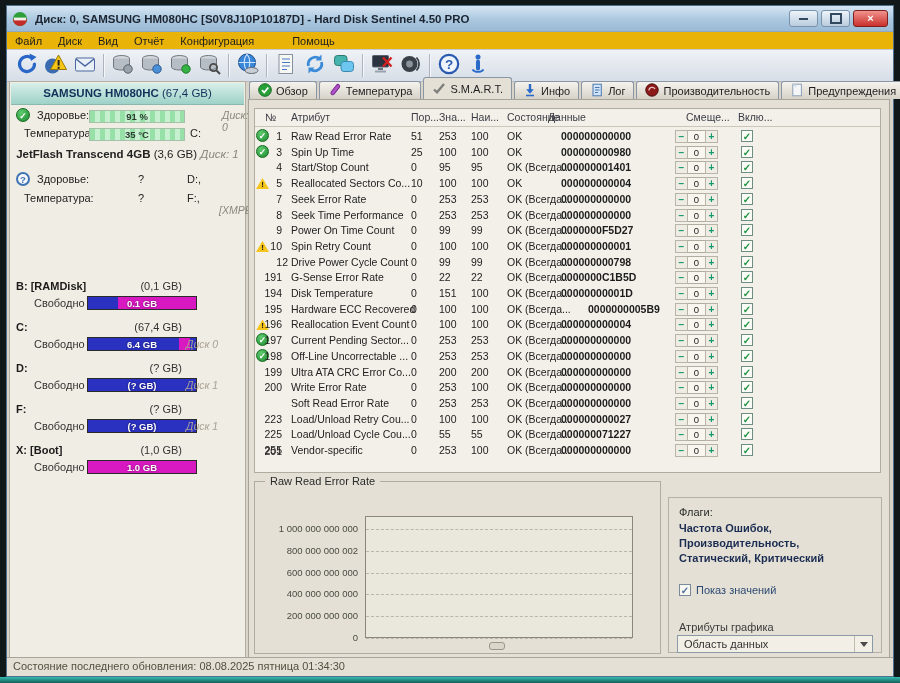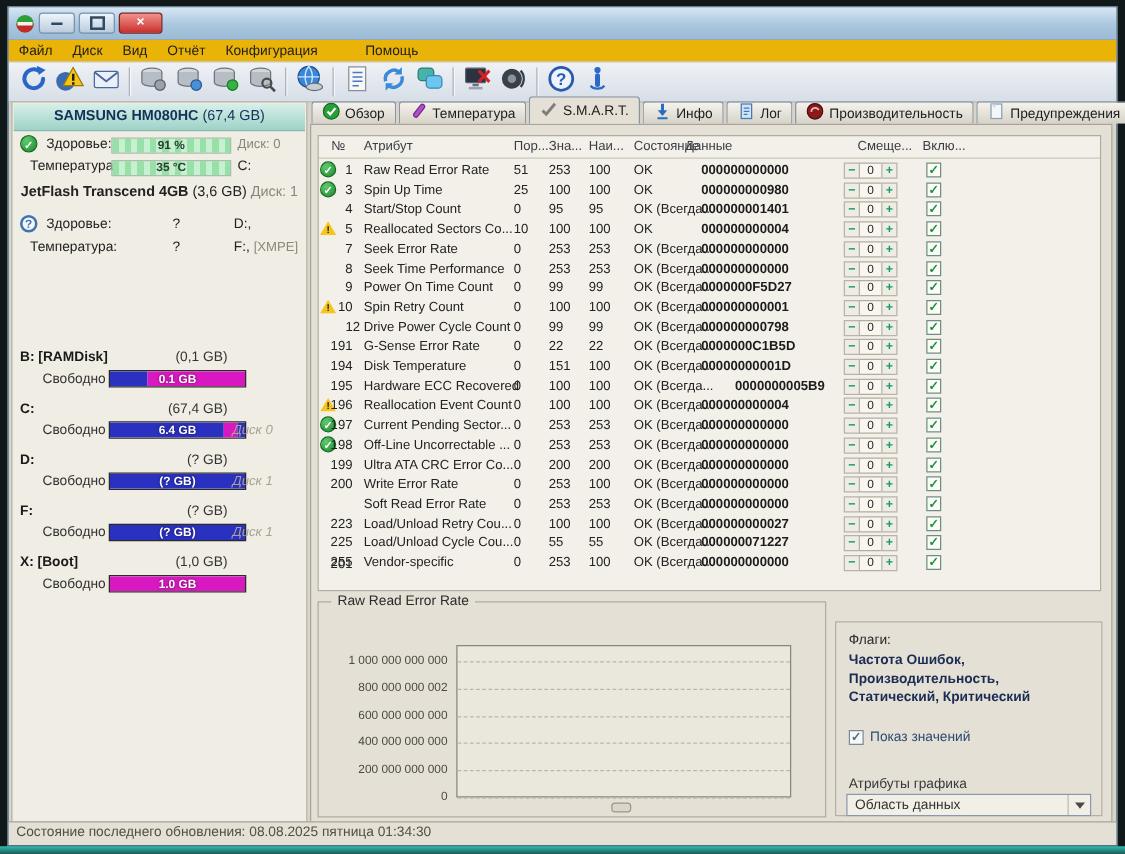--- a/index.html
+++ b/index.html
@@ -31,21 +31,21 @@
   .tbtn{width:29px;height:27px;display:flex;align-items:center;justify-content:center;}
   .tsep{width:1px;height:23px;background:#adb4be;margin:0 4px;box-shadow:1px 0 0 #f5f7fa;}
   
   .sidebar{position:absolute;left:2px;top:75px;width:237px;height:578px;background:#f0ede4;
        border:1px solid #b2aea2;box-sizing:border-box;}
   .dev-hdr1{position:absolute;left:1px;top:1px;width:233px;height:21px;text-align:center;
        line-height:21px;font-size:11.5px;color:#12325a;
        background:linear-gradient(#d8efe9,#9ed2c8);border-bottom:1px solid #8ab8ae;}
   .dev-hdr1 b{font-weight:700;}
   .dev-hdr2{position:absolute;left:0;top:66px;width:235px;text-align:center;font-size:11.5px;color:#222;}
-  .dev-hdr2 .it{color:#8a877c;margin-top:8px;}
+  .dev-hdr2 .it{font-style:italic;color:#8a877c;margin-top:8px;}
   .srow{position:absolute;font-size:11px;color:#222;}
   .ic-ok{display:inline-block;width:14px;height:14px;border-radius:50%;
        background:radial-gradient(circle at 35% 30%,#5ecb6e,#1c8a2e);border:1px solid #156a22;
        color:#fff;font-size:9px;font-weight:700;text-align:center;line-height:14px;box-sizing:border-box;}
   .ic-q{display:inline-block;width:14px;height:14px;border-radius:50%;border:2px solid #3f74b4;
        color:#3f74b4;font-size:9.5px;font-weight:700;text-align:center;line-height:11px;box-sizing:border-box;background:#f4f6fa;}
   .ic-warn{display:inline-block;width:13px;height:11px;
        clip-path:polygon(50% 0,100% 100%,0 100%);background:#f5c51d;color:#1a1a1a;
        font-size:8px;font-weight:700;text-align:center;line-height:13px;}
   .hbar{position:absolute;height:13px;border:1px solid #a6c0aa;box-sizing:border-box;
@@ -53,21 +53,21 @@
        font-size:9.5px;font-weight:700;color:#2c3c30;text-align:center;line-height:11px;}
   .vol-name{position:absolute;left:6px;font-size:11px;color:#1a1a1a;font-weight:700;}
   .vol-size{position:absolute;left:110px;width:62px;text-align:right;font-size:11px;color:#333;}
   .vol-free{position:absolute;left:24px;font-size:11px;color:#333;}
   .vbar{position:absolute;left:77px;width:110px;height:14px;border:1px solid #2a2a2a;
        box-sizing:border-box;display:flex;overflow:hidden;}
   .vbar .seg{height:100%;}
   .vbar .txt{position:absolute;left:0;right:0;top:0;text-align:center;font-size:9.5px;
        font-weight:700;color:#fff;line-height:13px;text-shadow:0 0 2px rgba(0,0,0,.55);}
   .vdisk{position:absolute;left:176px;font-size:10.5px;font-style:italic;color:#a9a194;}
-  .dev-it{color:#8a877c;font-size:10.5px;}
+  .dev-it{font-style:italic;color:#8a877c;font-size:10.5px;margin-left:32px;}
   
   .tabs{position:absolute;left:242px;top:75px;height:18px;display:flex;align-items:flex-end;}
   .tab{display:flex;align-items:center;gap:4px;height:18px;padding:0 8px;margin-right:2px;
        border:1px solid #8a96a4;border-bottom:none;border-radius:3px 3px 0 0;
        background:linear-gradient(#f5f3ed,#d6d2c8);font-size:11px;color:#1e1e1e;box-sizing:border-box;white-space:nowrap;}
   .tab.active{background:#e4e0d6;height:22px;position:relative;z-index:3;font-weight:400;}
   .tabpage{position:absolute;left:241px;top:93px;width:642px;height:560px;background:#e4e0d6;
        border:1px solid #a8a49a;box-sizing:border-box;}
   
   .smart{position:absolute;left:5px;top:8px;width:627px;height:365px;background:#f3f0e9;
@@ -121,20 +121,21 @@
 <div class="win">
 
   <div class="titlebar">
     <span class="appicon">
       <svg width="16" height="16" viewBox="0 0 16 16">
           <circle cx="8" cy="8" r="7" fill="#2d9e3a"></circle>
           <path d="M1 8a7 7 0 0 0 14 0z" fill="#c32a2a"></path>
           <rect x="2" y="6.6" width="12" height="2.8" fill="#f2f2e8"></rect>
         </svg>
     </span>
+    <span class="title">Диск: 0, SAMSUNG HM080HC [S0V8J10P10187D]  -  Hard Disk Sentinel 4.50 PRO</span>
     <span class="winbtn">
         <span class="bar"></span>
       </span>
     <span class="winbtn">
         <span class="box"></span>
       </span>
     <span class="winbtn close">×</span>
   </div>
 
   <div class="menubar" id="menubar">

